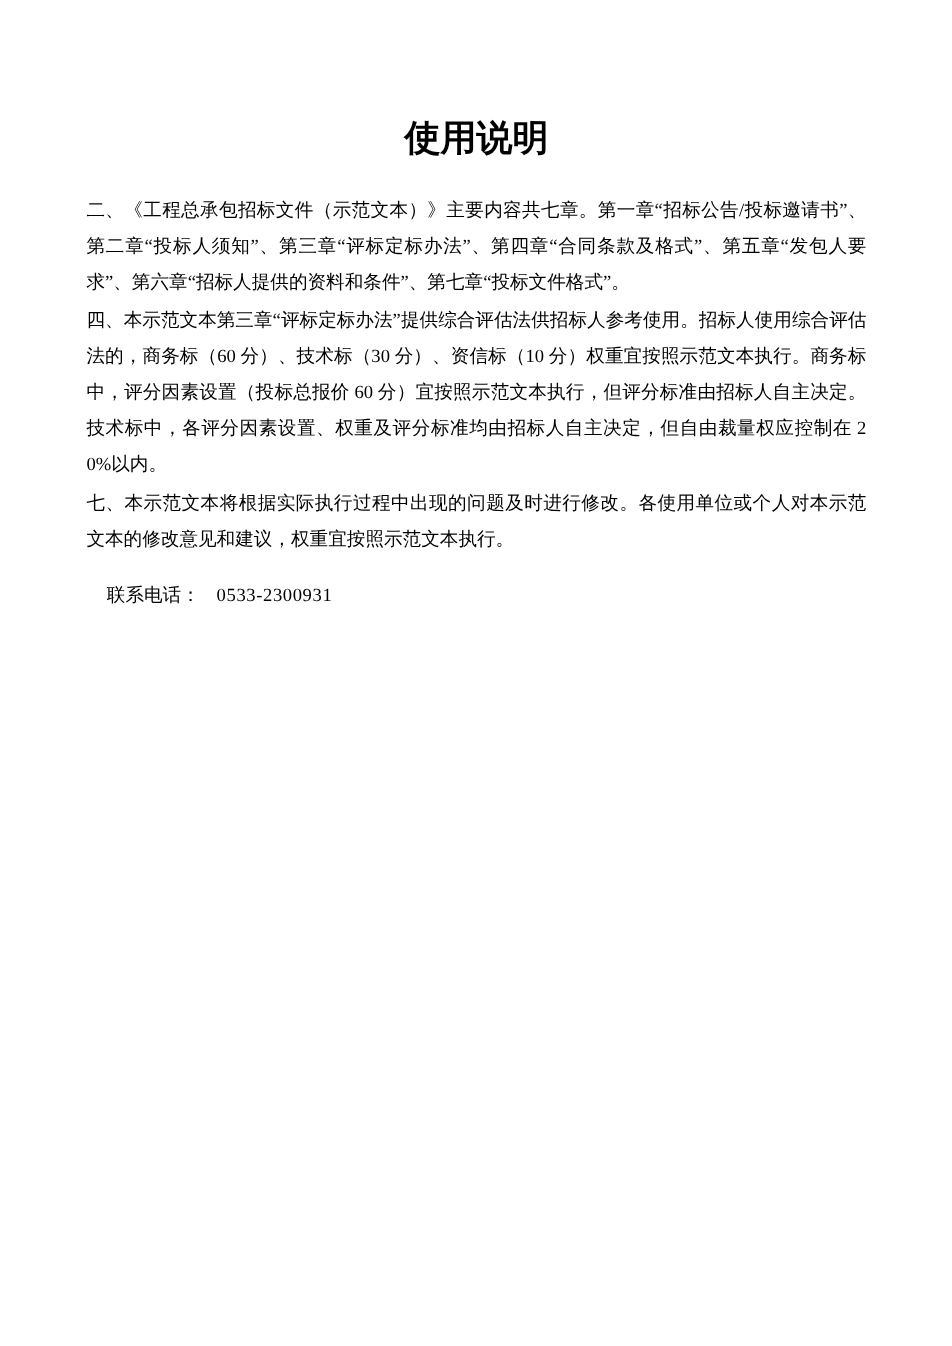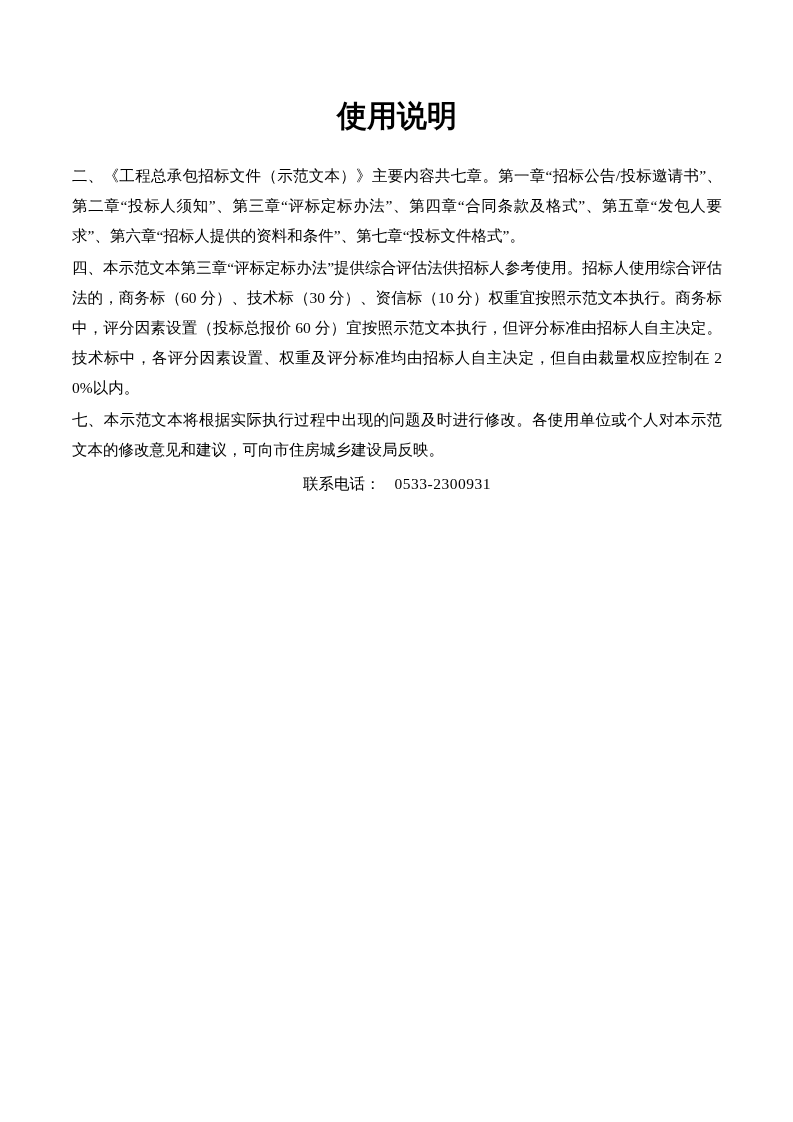--- a/index.html
+++ b/index.html
@@ -31,40 +31,40 @@
     font-size: 15.5px;
     line-height: 30px;
     margin: 0 0 2px 0;
     text-align: justify;
     text-justify: inter-ideograph;
     word-break: break-all;
   }
   .contact-line {
     font-size: 15.5px;
     line-height: 30px;
-    margin: 4px;
-    text-align: center;
+    margin: 17px;
+    text-align: left;
   }
   .contact-phone {
     margin-left: 14px;
     letter-spacing: 0.5px;
   }
 </style>
 </head>
 <body>
 
 <div class="page">
   <h1 class="doc-title">使用说明</h1>
 
 
   <p class="para">二、《工程总承包招标文件（示范文本）》主要内容共七章。第一章“招标公告/投标邀请书”、第二章“投标人须知”、第三章“评标定标办法”、第四章“合同条款及格式”、第五章“发包人要求”、第六章“招标人提供的资料和条件”、第七章“投标文件格式”。</p>
 
 
   <p class="para">四、本示范文本第三章“评标定标办法”提供综合评估法供招标人参考使用。招标人使用综合评估法的，商务标（60 分）、技术标（30 分）、资信标（10 分）权重宜按照示范文本执行。商务标中，评分因素设置（投标总报价 60 分）宜按照示范文本执行，但评分标准由招标人自主决定。技术标中，各评分因素设置、权重及评分标准均由招标人自主决定，但自由裁量权应控制在 20%以内。</p>
 
 
 
-  <p class="para">七、本示范文本将根据实际执行过程中出现的问题及时进行修改。各使用单位或个人对本示范文本的修改意见和建议，可向市住房城乡建设局反映。</p>
+  <p class="para">七、本示范文本将根据实际执行过程中出现的问题及时进行修改。各使用单位或个人对本示范文本的修改意见和建议，权重宜按照示范文本执行。</p>
 
   <p class="contact-line">
     <span>联系电话：</span><span class="contact-phone">0533-2300931</span>
   </p>
 </div>
 
 </body></html>

